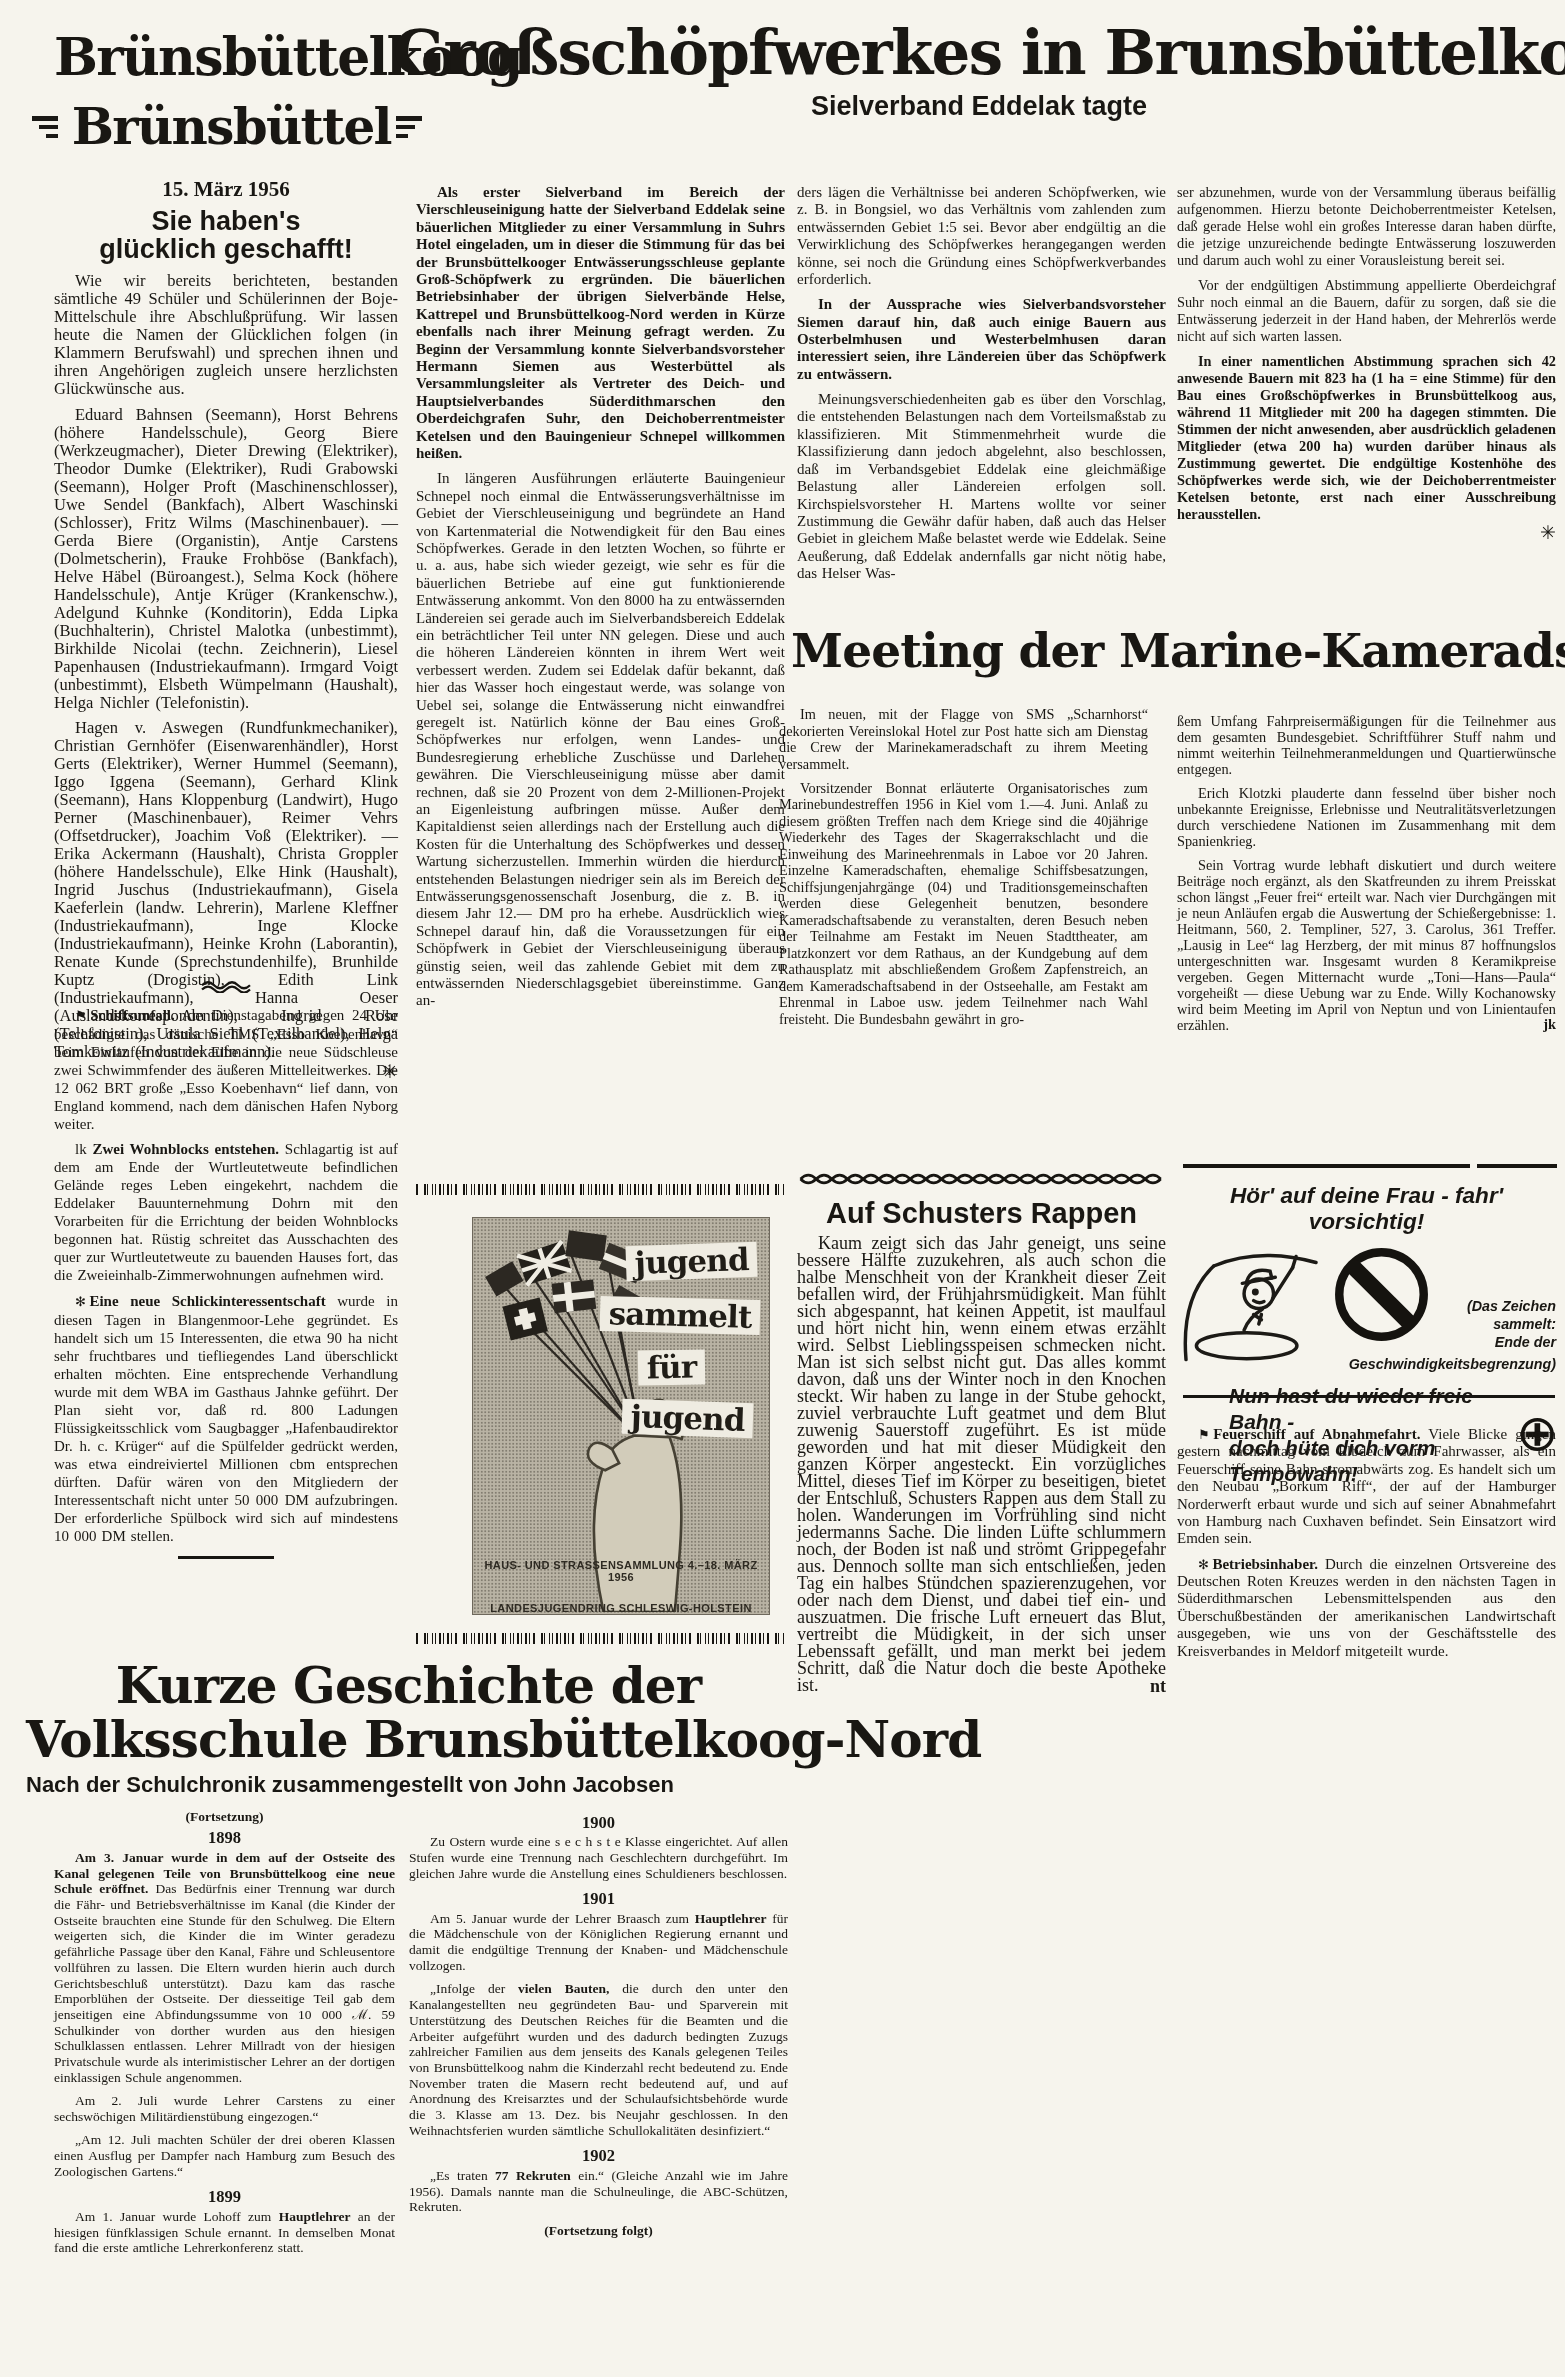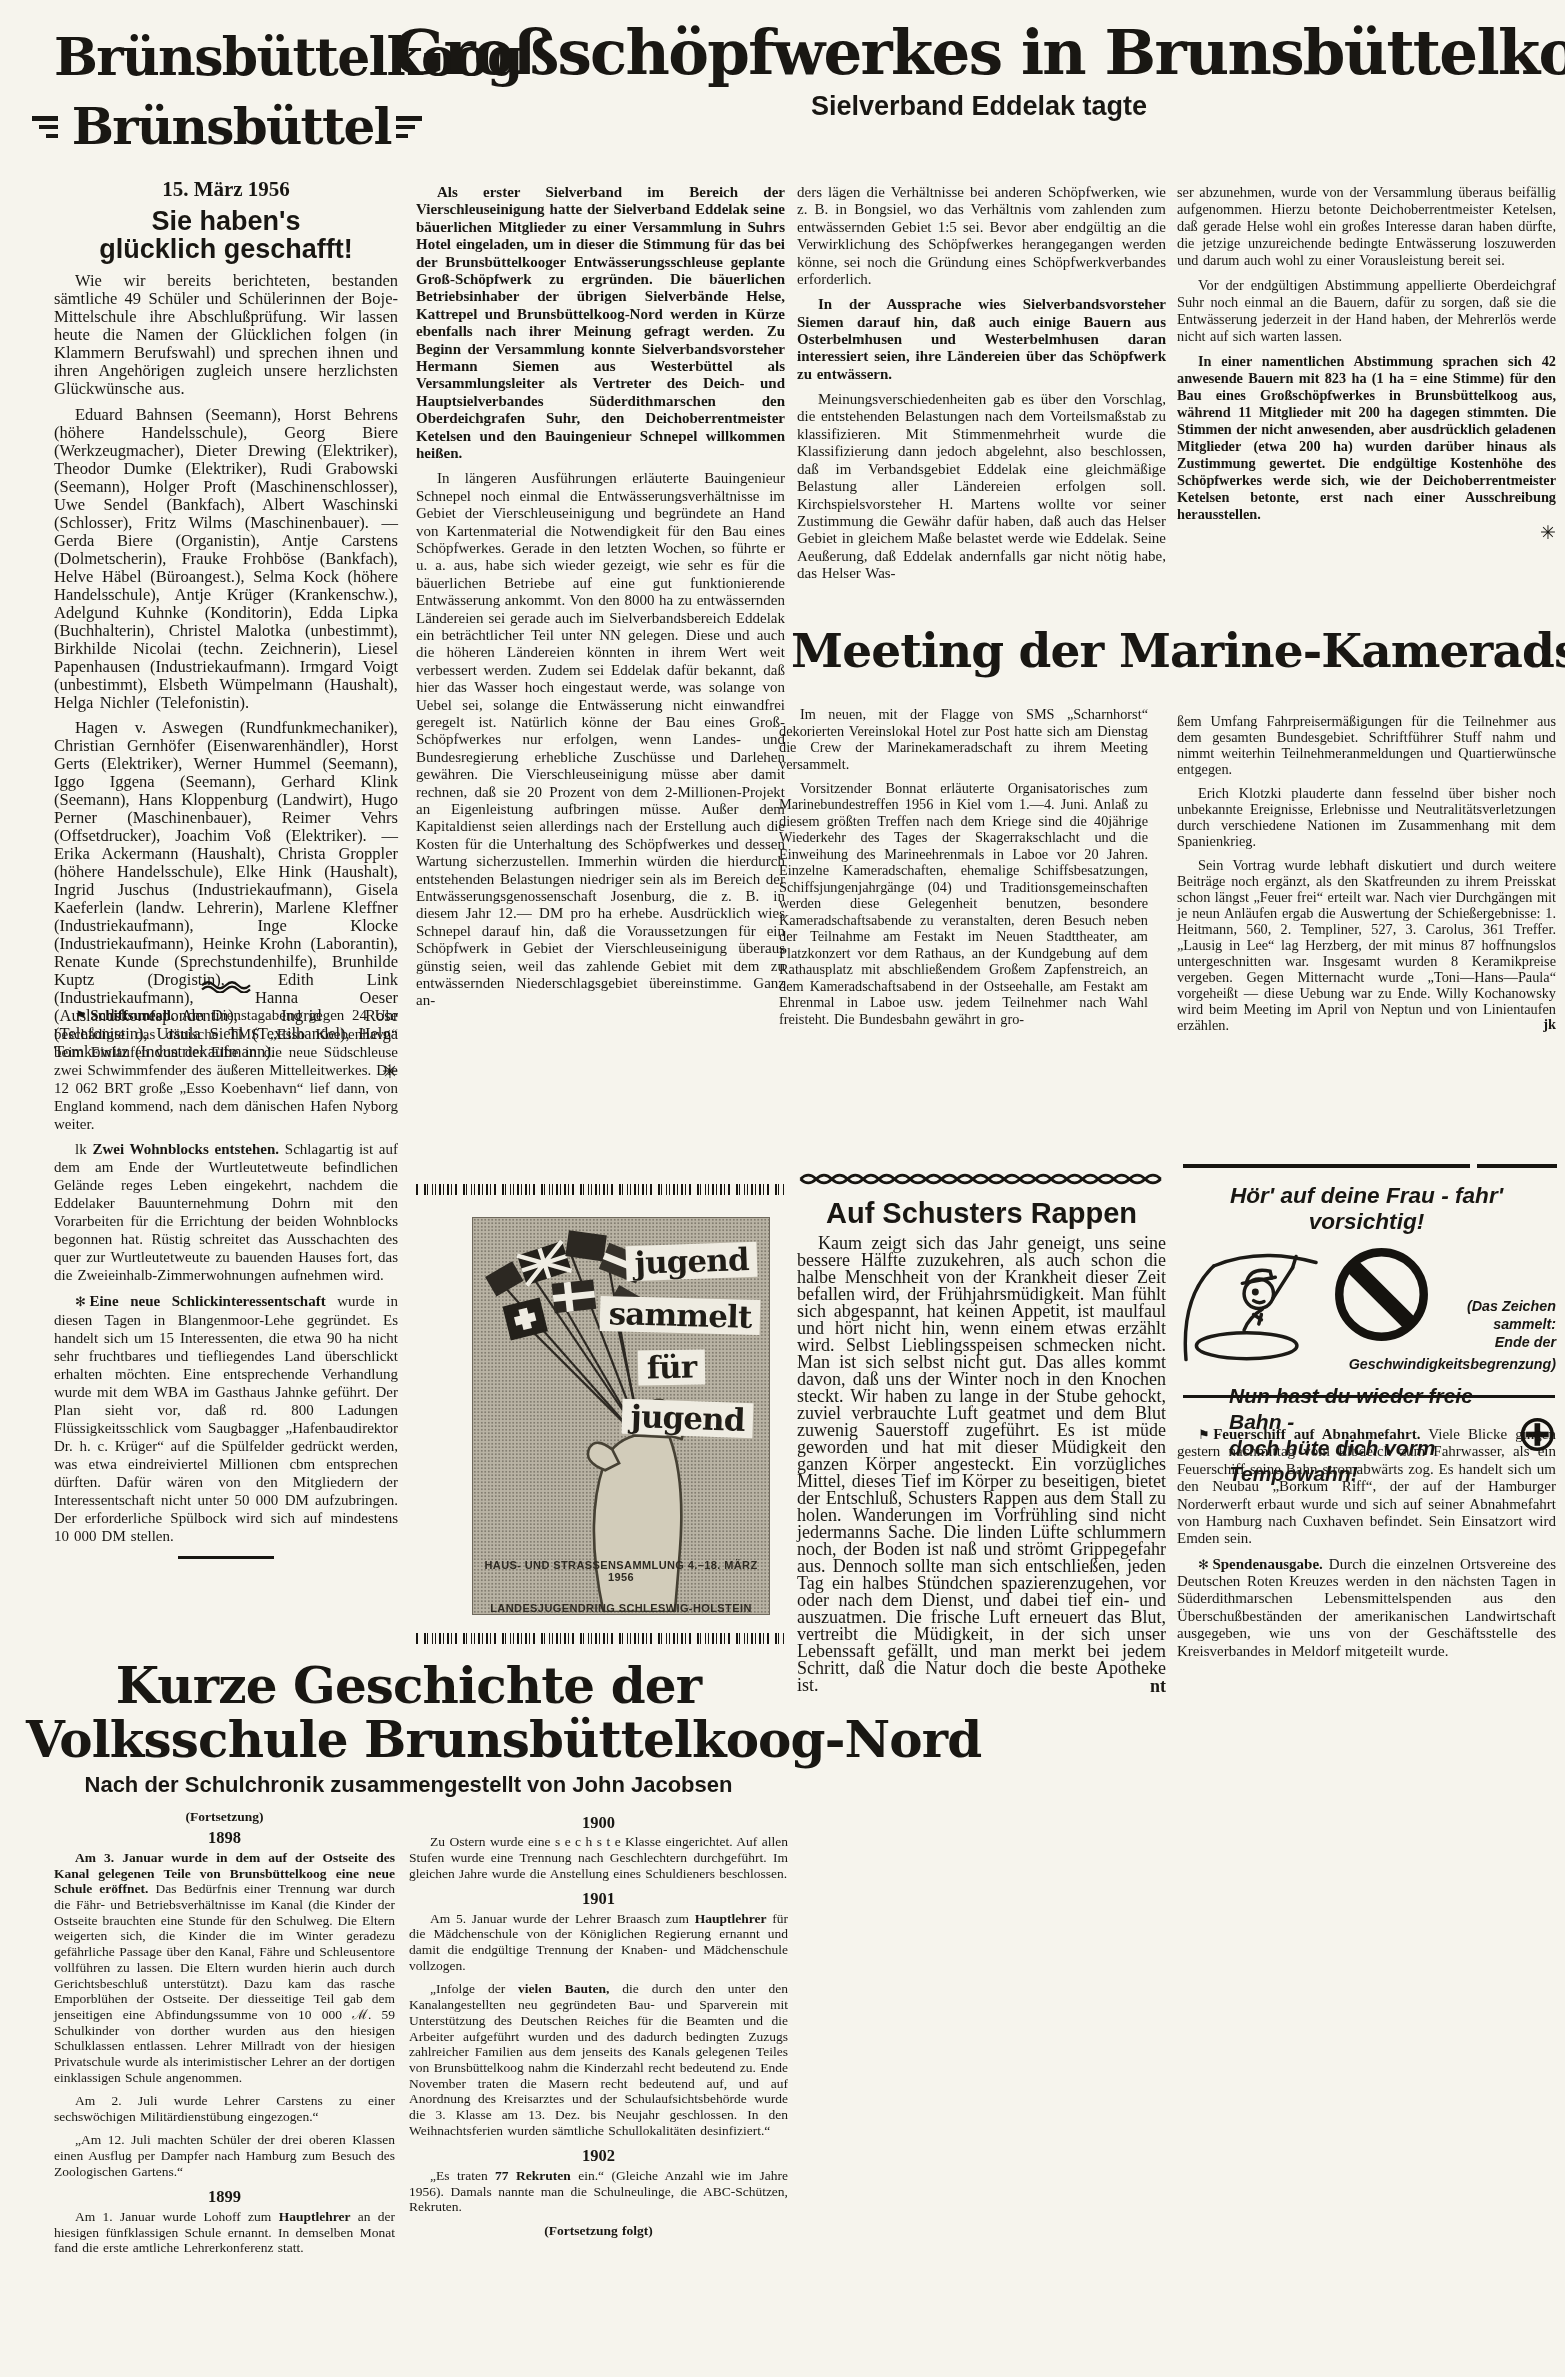--- a/index.html
+++ b/index.html
@@ -26,21 +26,21 @@
   .masthead-l1{font-size:52px;line-height:52px;text-align:center;}
   .masthead-l2{font-size:50px;line-height:50px;}
   .bigh{font-family:"DejaVu Serif",serif;font-weight:bold;letter-spacing:-1.7px;
         font-size:61px;line-height:63px;text-align:center;white-space:nowrap;}
   .subhead{font-family:"Liberation Sans",sans-serif;font-weight:bold;font-size:27px;text-align:center;}
   .h2col1{font-family:"Liberation Sans",sans-serif;font-weight:bold;font-size:27px;line-height:28px;text-align:center;}
   .dateline{font-weight:bold;font-size:21px;text-align:center;margin-bottom:5.2px;}
   .marine-h{font-family:"DejaVu Serif",serif;font-weight:bold;font-size:47px;letter-spacing:-0.9px;text-align:center;white-space:nowrap;}
   .schu-h{font-family:"Liberation Sans",sans-serif;font-weight:bold;font-size:29px;text-align:center;}
   .school-h{font-family:"DejaVu Serif",serif;font-weight:bold;font-size:50px;line-height:54px;letter-spacing:-0.9px;text-align:center;white-space:nowrap;}
-  .school-sub{font-family:"Liberation Sans",sans-serif;font-weight:bold;font-size:22px;text-align:center;}
+  .school-sub{font-family:"Liberation Sans",sans-serif;font-weight:bold;font-size:22px;text-align:left;}
   .yearhead{font-weight:bold;font-size:16.5px;text-align:center;margin:3.5px 0 1.7px 0;}
   .centerline{text-align:center;font-weight:bold;}
   .star{font-size:19px;text-align:right;line-height:17.4px;}
   .sig{text-align:right;font-weight:bold;margin-top:-16.5px;}
   .lead-icon{font-size:13px;padding-right:3.5px;}
   
   .barcode{height:11.3px;background:repeating-linear-gradient(90deg,#171511 0 1.7px,transparent 1.7px 3.5px,#171511 3.5px 4.3px,transparent 4.3px 7.8px);}
   .rule-short{width:96px;height:3.5px;background:#171511;margin:0 auto;}
   .adrule-top{display:flex;gap:7px;}
   .adrule-top span{display:block;height:4.3px;background:#171511;}
@@ -280,21 +280,21 @@
       </svg>
     </div>
   </div>
   <div class="abs adrule-bot" style="left:1183px;top:1395px;width:372px;"></div>
 
   <div class="abs" style="left:1177px;top:1426px;width:379px;">
     <p class="n4 j ind">
       <span class="lead-icon">⚑</span><span class="b">Feuerschiff auf Abnahmefahrt.</span><span> Viele Blicke gingen gestern nachmittag vom Elbdeich zum Fahrwasser, als ein Feuerschiff seine Bahn stromabwärts zog. Es handelt sich um den Neubau „Borkum Riff“, der auf der Hamburger Norderwerft erbaut wurde und sich auf seiner Abnahmefahrt von Hamburg nach Cuxhaven befindet. Sein Einsatzort wird Emden sein.</span>
     </p>
     <p class="n4 j ind">
-      <span class="lead-icon">✻</span><span class="b">Spendenausgabe.</span><span> Durch die einzelnen Ortsvereine des Deutschen Roten Kreuzes werden in den nächsten Tagen in Süderdithmarschen Lebensmittelspenden aus den Überschußbeständen der amerikanischen Landwirtschaft ausgegeben, wie uns von der Geschäftsstelle des Kreisverbandes in Meldorf mitgeteilt wurde.</span>
+      <span class="lead-icon">✻</span><span class="b">Betriebsinhaber.</span><span> Durch die einzelnen Ortsvereine des Deutschen Roten Kreuzes werden in den nächsten Tagen in Süderdithmarschen Lebensmittelspenden aus den Überschußbeständen der amerikanischen Landwirtschaft ausgegeben, wie uns von der Geschäftsstelle des Kreisverbandes in Meldorf mitgeteilt wurde.</span>
     </p>
   </div>
 
   <div class="abs" style="left:26px;top:1659px;width:765px;">
     <div class="school-h">Kurze Geschichte der</div>
     <div class="school-h">Volksschule Brunsbüttelkoog-Nord</div>
     <div class="school-sub" style="margin-top:5.2px;">Nach der Schulchronik zusammengestellt von John Jacobsen</div>
   </div>
 
   <div class="abs" style="left:54px;top:1809px;width:341px;">

